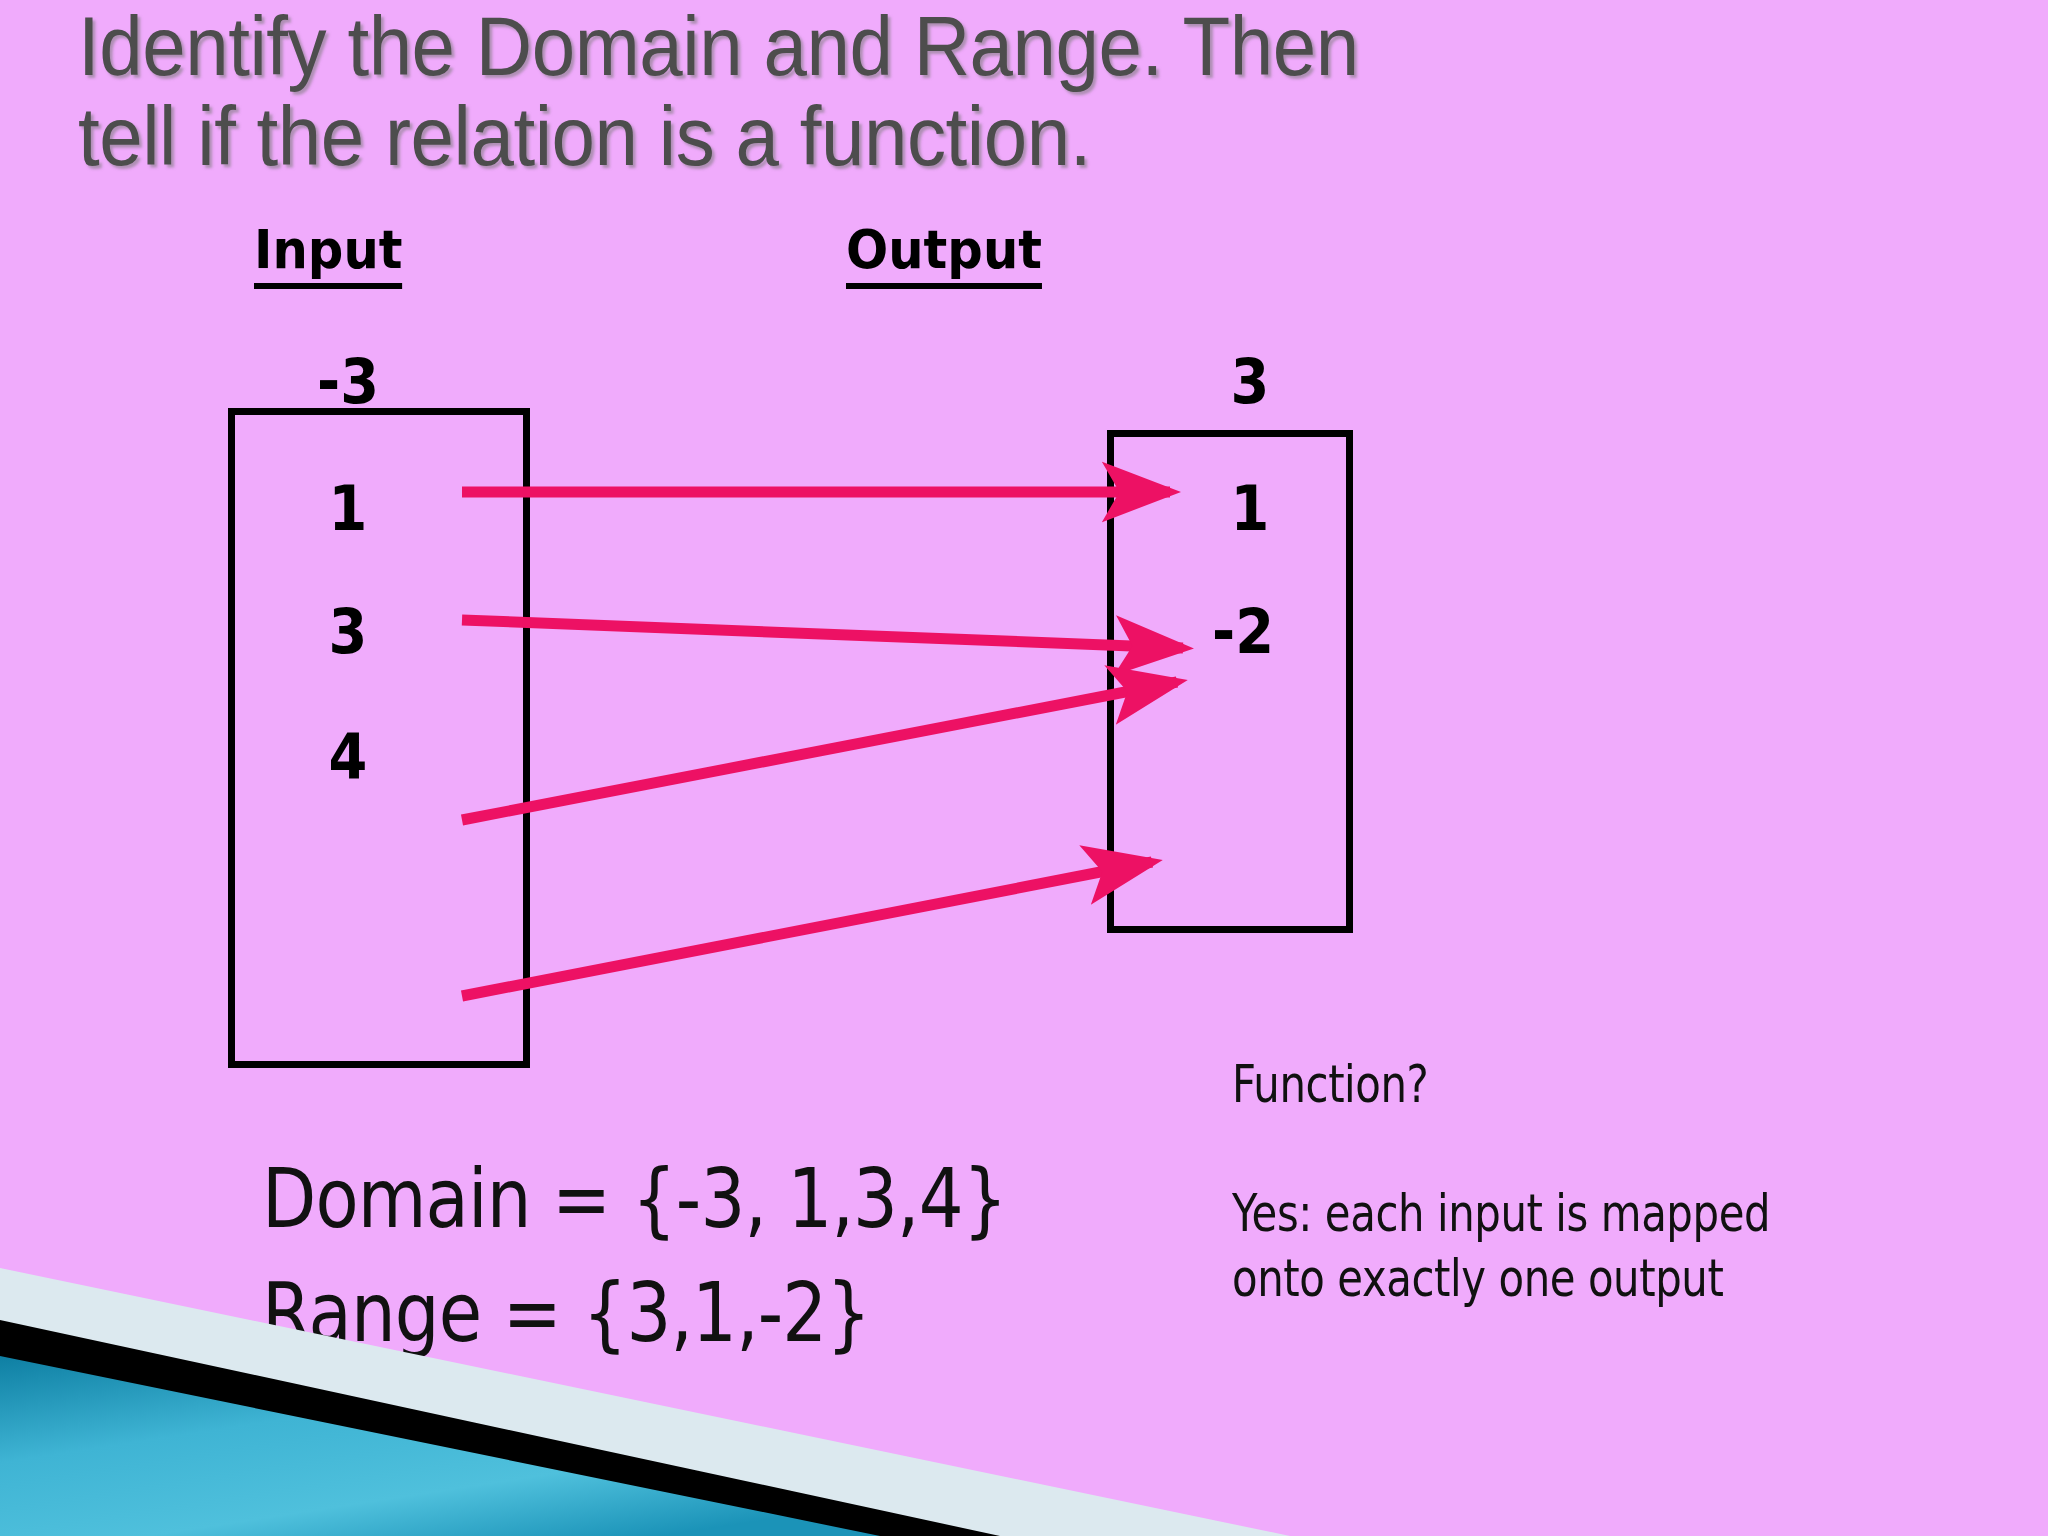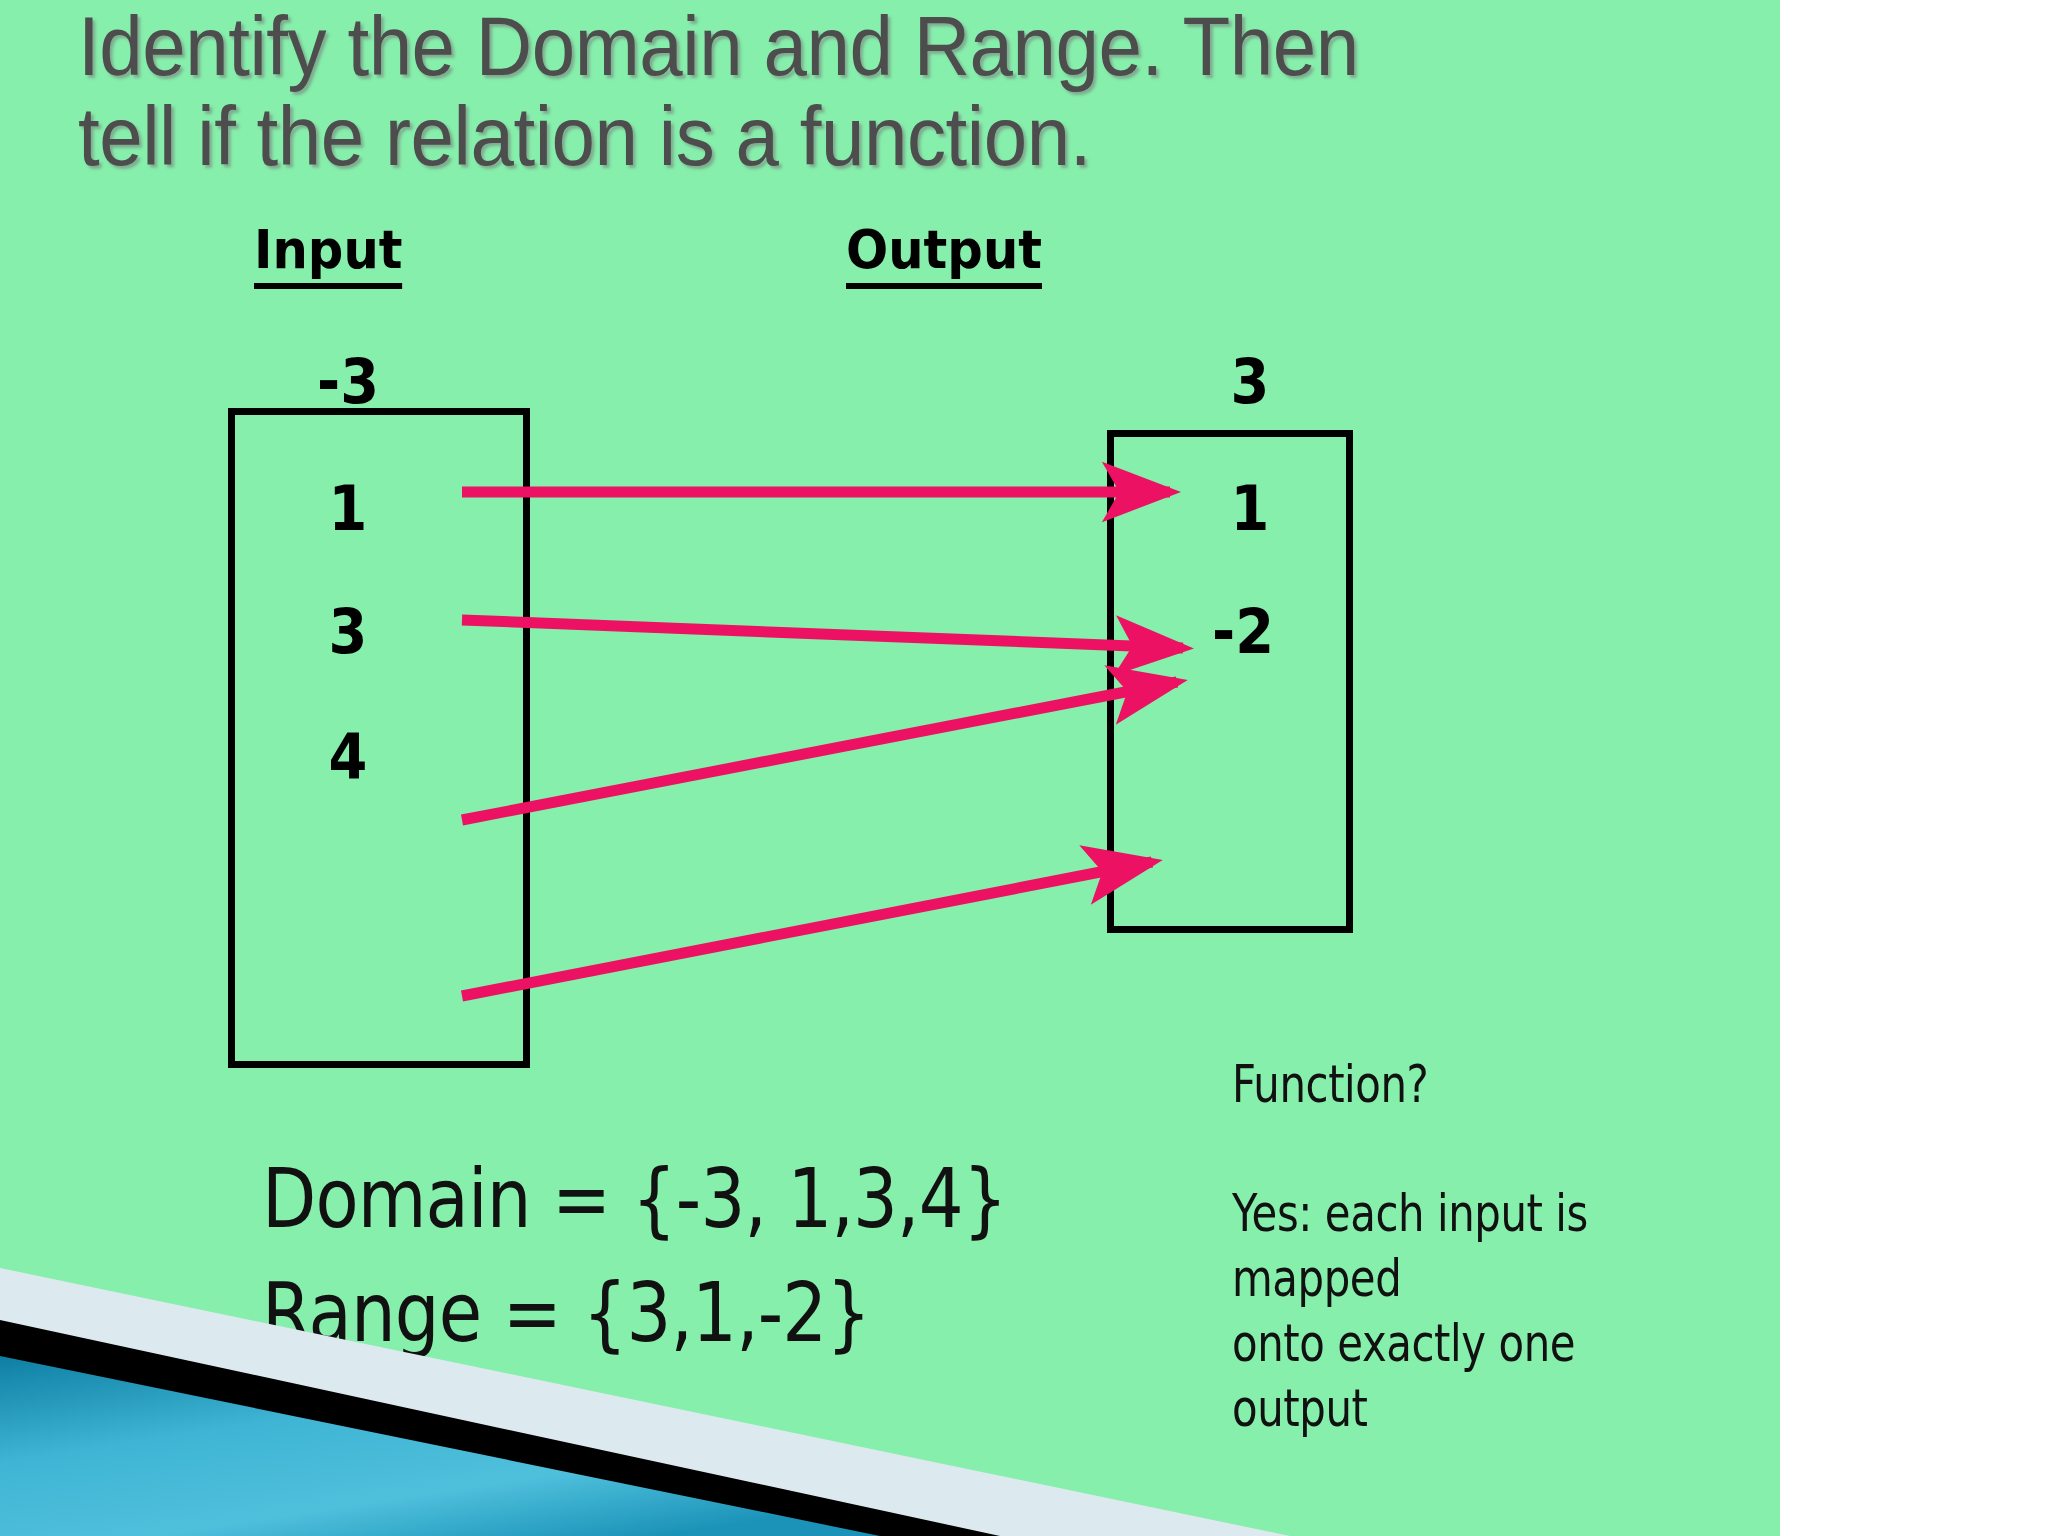--- a/index.html
+++ b/index.html
@@ -2,23 +2,23 @@
 <html><head>
 <meta charset="utf-8">
 <style>
   html, body {
     margin: 0;
     padding: 0;
     background: #ffffff;
   }
   #slide {
     position: relative;
-    width: 1780px;
+    width: 2048px;
     height: 1536px;
-    background: #86efac;
+    background: #f0abfc;
     overflow: hidden;
     font-family: "DejaVu Sans", sans-serif;
   }
 
   
   .title {
     position: absolute;
     left: 78px;
     top: 2px;
     width: 1900px;

